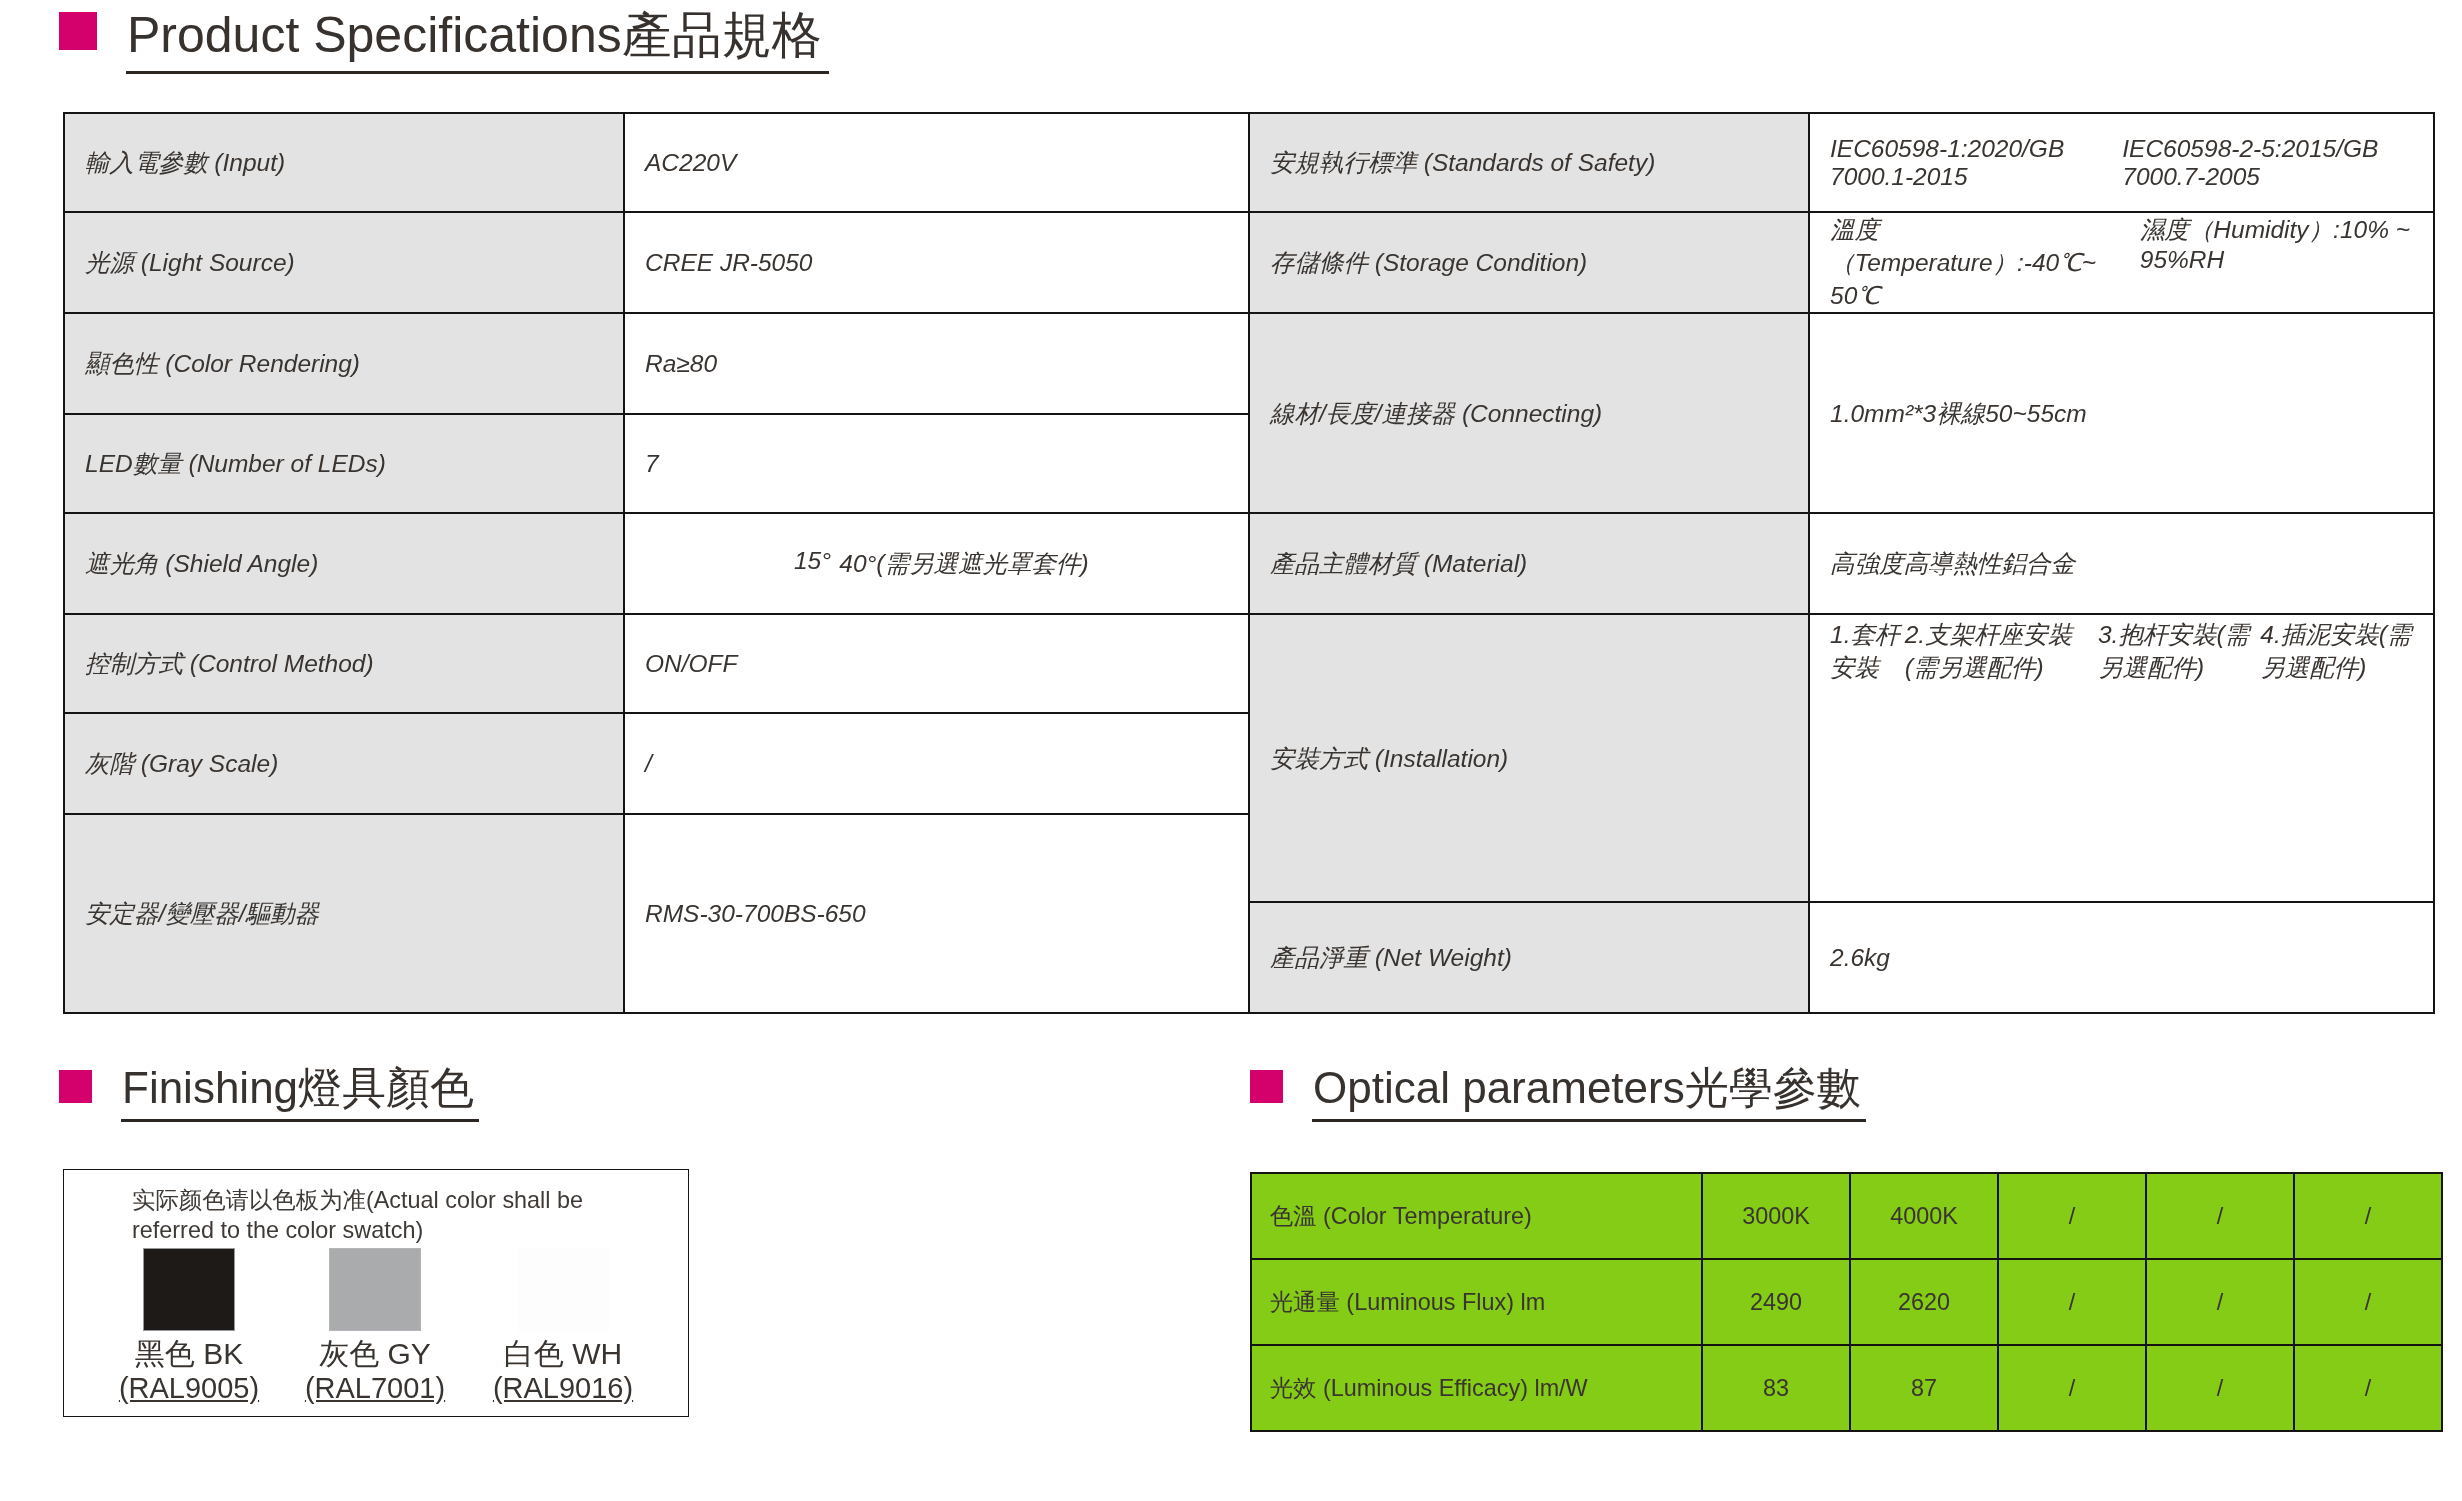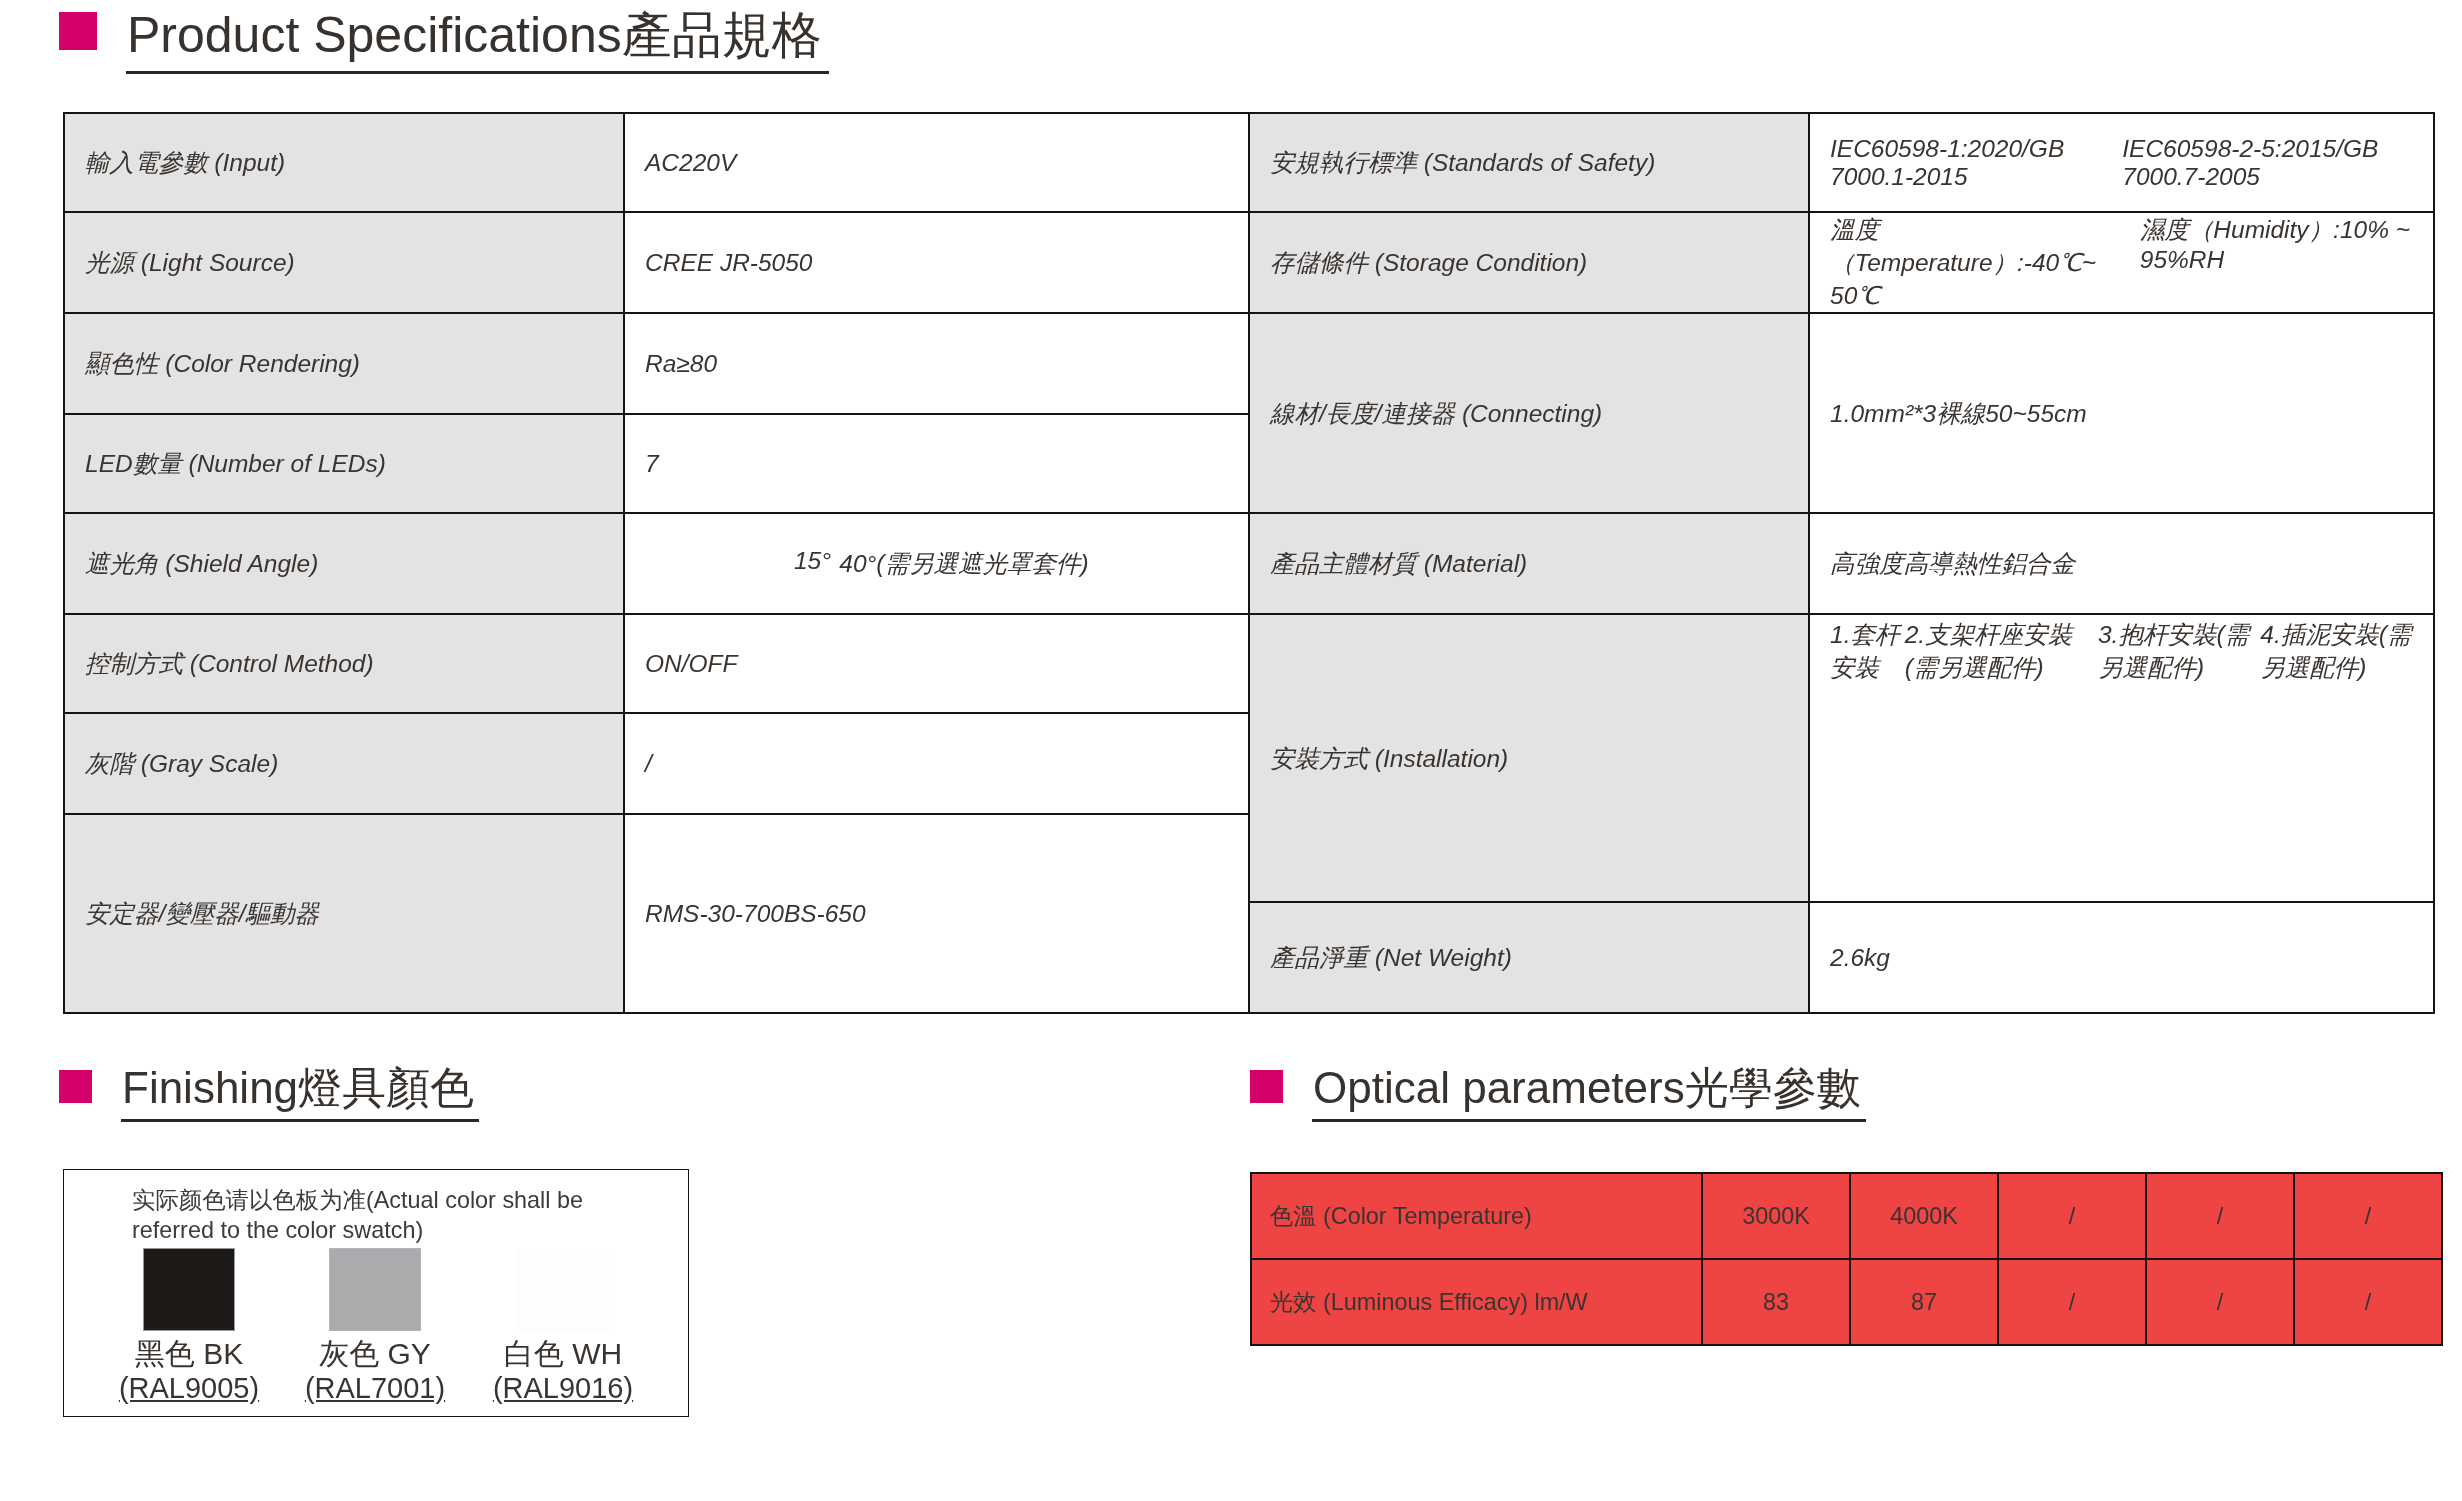--- a/index.html
+++ b/index.html
@@ -49,21 +49,21 @@
   .swatch-group:nth-of-type(3) .swatch{border:1px solid #b3b5b8;box-sizing:border-box;}
   .swatch-name{font-size:30px;margin-top:6.3px;line-height:1.15;}
   .swatch-ral{font-size:29px;line-height:1.15;text-decoration:underline;}
 
   
   table.optical{
     position:absolute;left:1250px;top:1172px;width:1190px;
     border-collapse:collapse;table-layout:fixed;border:2.6px solid #161412;
   }
   table.optical td{
-    border:2.6px solid #161412;font-size:23.4px;vertical-align:middle;background:#ef4444;
+    border:2.6px solid #161412;font-size:23.4px;vertical-align:middle;background:#84cc16;
   }
   table.optical td.olab{text-align:left;padding-left:17.7px;}
   table.optical td.oval{text-align:center;padding:0;}
 </style>
 </head>
 <body>
 
 <div class="sec-head" style="left:59px;top:7.3px;">
   <span class="bullet big" style="background: rgb(212, 0, 107);"></span>
   <h1>Product Specifications產品規格</h1>
@@ -192,20 +192,28 @@
   <tbody>
     <tr style="height:86px">
       <td class="olab">色溫 (Color Temperature)</td>
       <td class="oval">3000K</td>
       <td class="oval">4000K</td>
       <td class="oval">/</td>
       <td class="oval">/</td>
       <td class="oval">/</td>
     </tr>
     <tr style="height:86px">
+      <td class="olab">光通量 (Luminous Flux) lm</td>
+      <td class="oval">2490</td>
+      <td class="oval">2620</td>
+      <td class="oval">/</td>
+      <td class="oval">/</td>
+      <td class="oval">/</td>
+    </tr>
+    <tr style="height:86px">
       <td class="olab">光效 (Luminous Efficacy) lm/W</td>
       <td class="oval">83</td>
       <td class="oval">87</td>
       <td class="oval">/</td>
       <td class="oval">/</td>
       <td class="oval">/</td>
     </tr>
   </tbody>
 </table>
 

